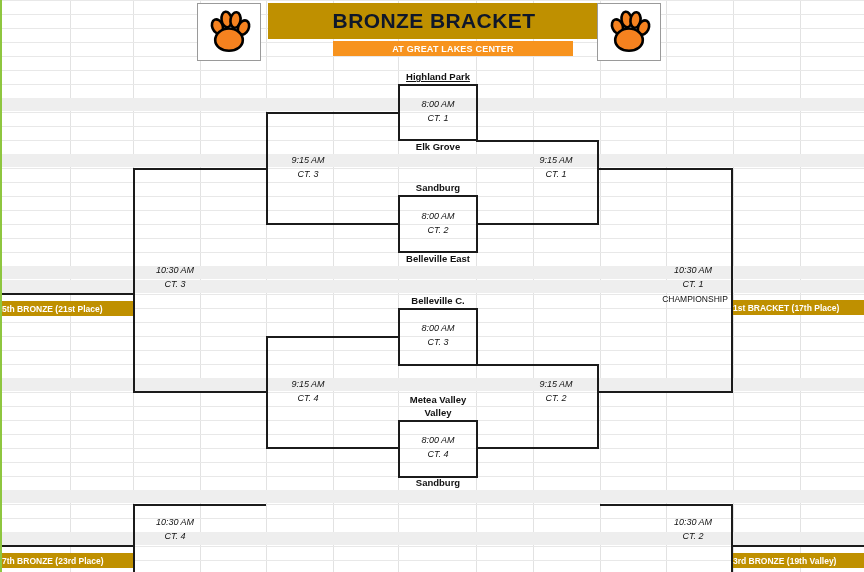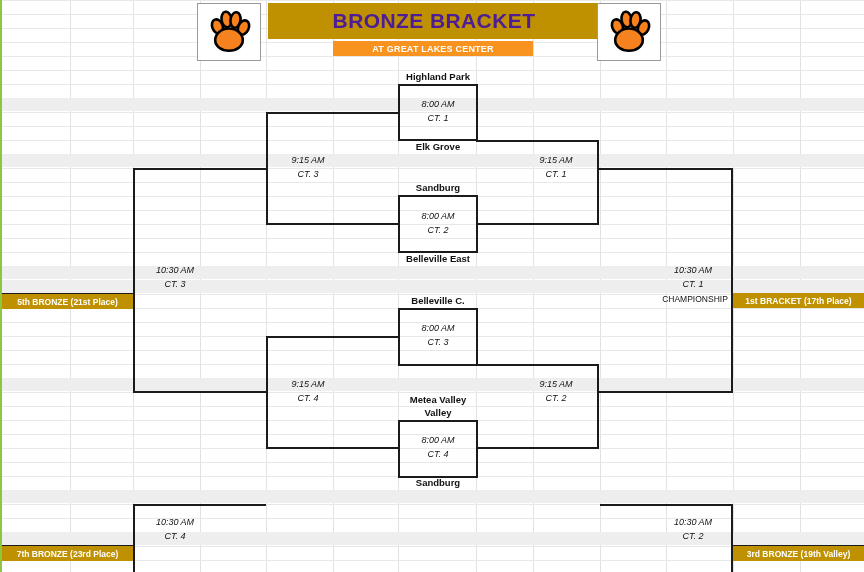--- a/index.html
+++ b/index.html
@@ -8,22 +8,22 @@
 
   
   .vline{position:absolute;top:0;width:1px;height:572px;background:#e2e2e2;}
   .hline{position:absolute;left:0;width:864px;height:1px;background:#e8e8e8;}
   .greenedge{position:absolute;left:0;top:0;width:2px;height:572px;background:#8ec63f;z-index:6;}
   .shaderow{position:absolute;left:0;width:864px;height:13px;background:#eeeeee;}
 
   
   .goldbar{position:absolute;left:268px;top:3px;width:332px;height:36px;background:#bf9000;
            display:flex;align-items:center;justify-content:center;z-index:5;}
-  .goldbar span{font-size:21px;font-weight:bold;color:#4c1d95;letter-spacing:.4px;}
-  .orangebar{position:absolute;left:333px;top:41px;width:200px;height:15px;background:#f7931e;
+  .goldbar span{font-size:21px;font-weight:bold;color:#0f172a;letter-spacing:.4px;}
+  .orangebar{position:absolute;left:333px;top:41px;width:240px;height:15px;background:#f7931e;
              display:flex;align-items:center;justify-content:center;z-index:5;}
   .orangebar span{font-size:9px;font-weight:bold;color:#ffffff;letter-spacing:.2px;}
 
   .logobox{position:absolute;top:3px;width:62px;height:56px;background:#fff;border:1px solid #9a9a9a;
            z-index:5;display:flex;align-items:center;justify-content:center;}
   .logobox.l{left:197px;}
   .logobox.r{left:597px;}
 
   
   .bl{position:absolute;background:#1b1b1b;z-index:4;}
@@ -32,21 +32,21 @@
 
   
   .team{position:absolute;font-size:9.5px;font-weight:bold;color:#111;text-align:center;z-index:5;
         white-space:nowrap;}
   .mt{position:absolute;font-size:9px;font-style:italic;color:#111;text-align:center;z-index:5;
       white-space:nowrap;}
   .champ{position:absolute;font-size:8.5px;font-weight:normal;color:#111;text-align:center;z-index:5;
          white-space:nowrap;}
 
   .place{position:absolute;height:15px;background:#bf9000;display:flex;align-items:center;
-         justify-content:center;z-index:5;}
+         justify-content:flex-start;z-index:5;margin-top:7px;}
   .place span{font-size:8.5px;font-weight:bold;color:#ffffff;white-space:nowrap;}
 </style>
 </head>
 <body>
 
 <div id="sheet">
 
   <div id="grid">
       <div class="vline" style="left: 0px;"></div>
       <div class="vline" style="left: 70px;"></div>
@@ -156,21 +156,21 @@
   <div class="bl bh" style="left:398px;top:308px;width:80px;"></div>
   <div class="bl bh" style="left:398px;top:364px;width:80px;"></div>
   <div class="bl bv" style="left:398px;top:308px;height:57px;"></div>
   <div class="bl bv" style="left:476px;top:308px;height:57px;"></div>
 
   <div class="bl bh" style="left:398px;top:420px;width:80px;"></div>
   <div class="bl bh" style="left:398px;top:476px;width:80px;"></div>
   <div class="bl bv" style="left:398px;top:420px;height:57px;"></div>
   <div class="bl bv" style="left:476px;top:420px;height:57px;"></div>
 
-  <div class="team" style="left:390px;top:71px;width:96px;">Highland Park</div>
+  <div class="team" style="left:390px;top:71px;width:96px;text-decoration:underline;">Highland Park</div>
   <div class="team" style="left:390px;top:141px;width:96px;">Elk Grove</div>
   <div class="team" style="left:390px;top:182px;width:96px;">Sandburg</div>
   <div class="team" style="left:386px;top:253px;width:104px;">Belleville East</div>
   <div class="team" style="left:388px;top:295px;width:100px;">Belleville C.</div>
   <div class="team" style="left:390px;top:365px;width:96px;margin-top:29px;">Metea Valley</div>
   <div class="team" style="left:390px;top:407px;width:96px;">Valley</div>
   <div class="team" style="left:390px;top:477px;width:96px;">Sandburg</div>
 
   <div class="mt" style="left:398px;top:99px;width:80px;">8:00 AM</div>
   <div class="mt" style="left:398px;top:113px;width:80px;">CT. 1</div>

